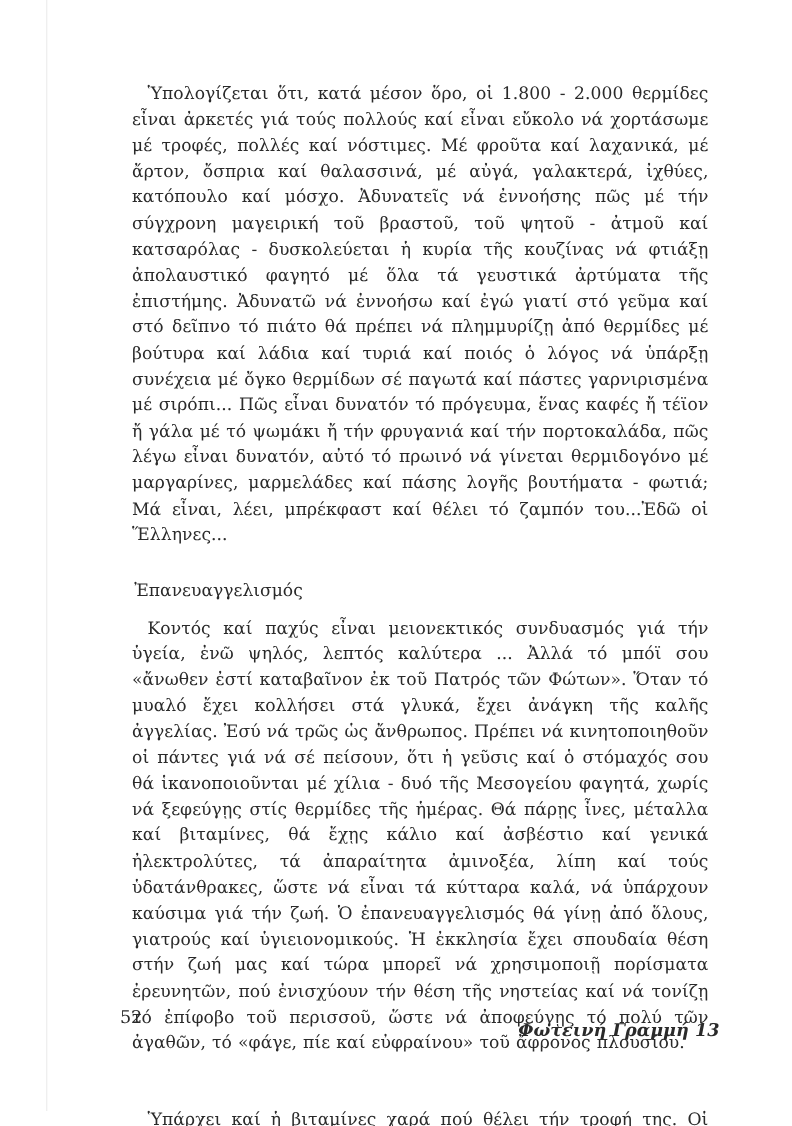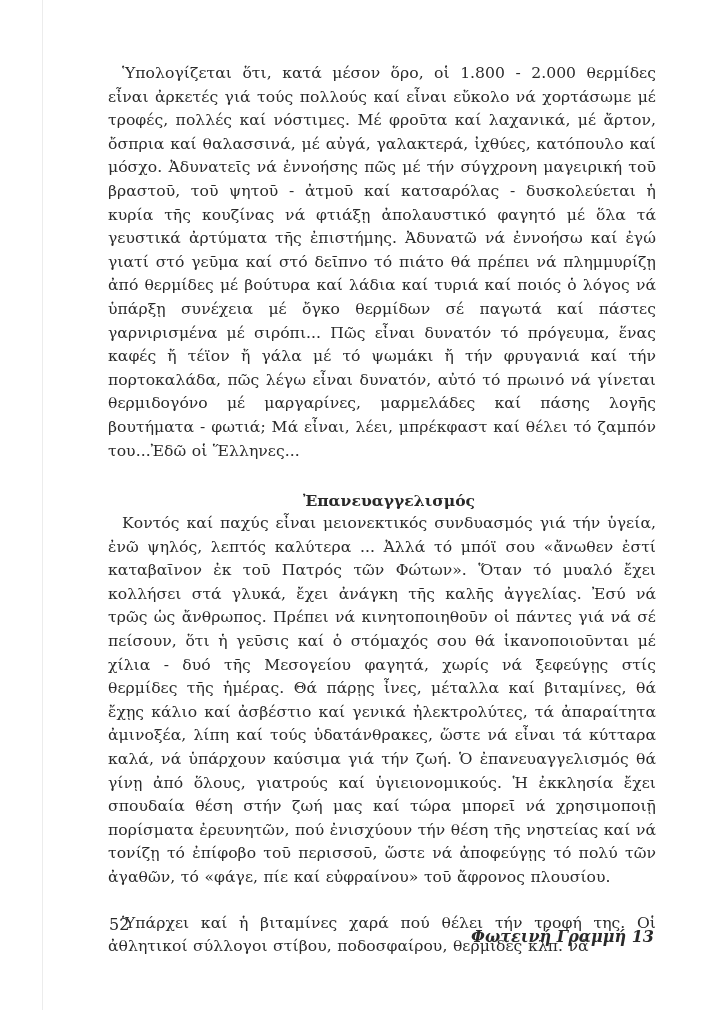--- a/index.html
+++ b/index.html
@@ -3,24 +3,24 @@
 <meta charset="utf-8">
 <style>
   html, body { margin:0; padding:0; }
   body {
     width:720px; height:1024px; background:#ffffff; position:relative; overflow:hidden;
     font-family:"DejaVu Serif", "Liberation Serif", serif; color:#2a2a2a;
   }
   .edge { position:absolute; left:42px; top:0; width:1px; height:1010px; background:#ececec; }
   .page { position:absolute; left:108px; top:62px; width:548px; }
   .para {
-    margin:0; font-size:15.6px; line-height:23.6px; text-align:justify;
+    margin:12px; font-size:15.6px; line-height:23.6px; text-align:justify;
     text-indent:14px; letter-spacing:0.05px; word-spacing:0.5px;
   }
-  .heading { margin:27px 0 0 14px; font-size:15.6px; line-height:22px; font-weight:bold;text-align:center; }
+  .heading { margin:27px 0 0 14px; font-size:15.6px; line-height:22px; font-weight:normal; }
   .gap { height:22px; }
   b { font-weight:normal; }
   .footer { position:absolute; left:109px; top:915px; width:545px; height:28px;text-align:right; }
   .pagenum { position:absolute; left:0; top:0; font-size:16px; }
   .journal { position:absolute; right:0; top:12px; font-size:16px; font-weight:bold; font-style:italic; }
 </style>
 </head>
 <body>
 
 <div class="edge"></div>

